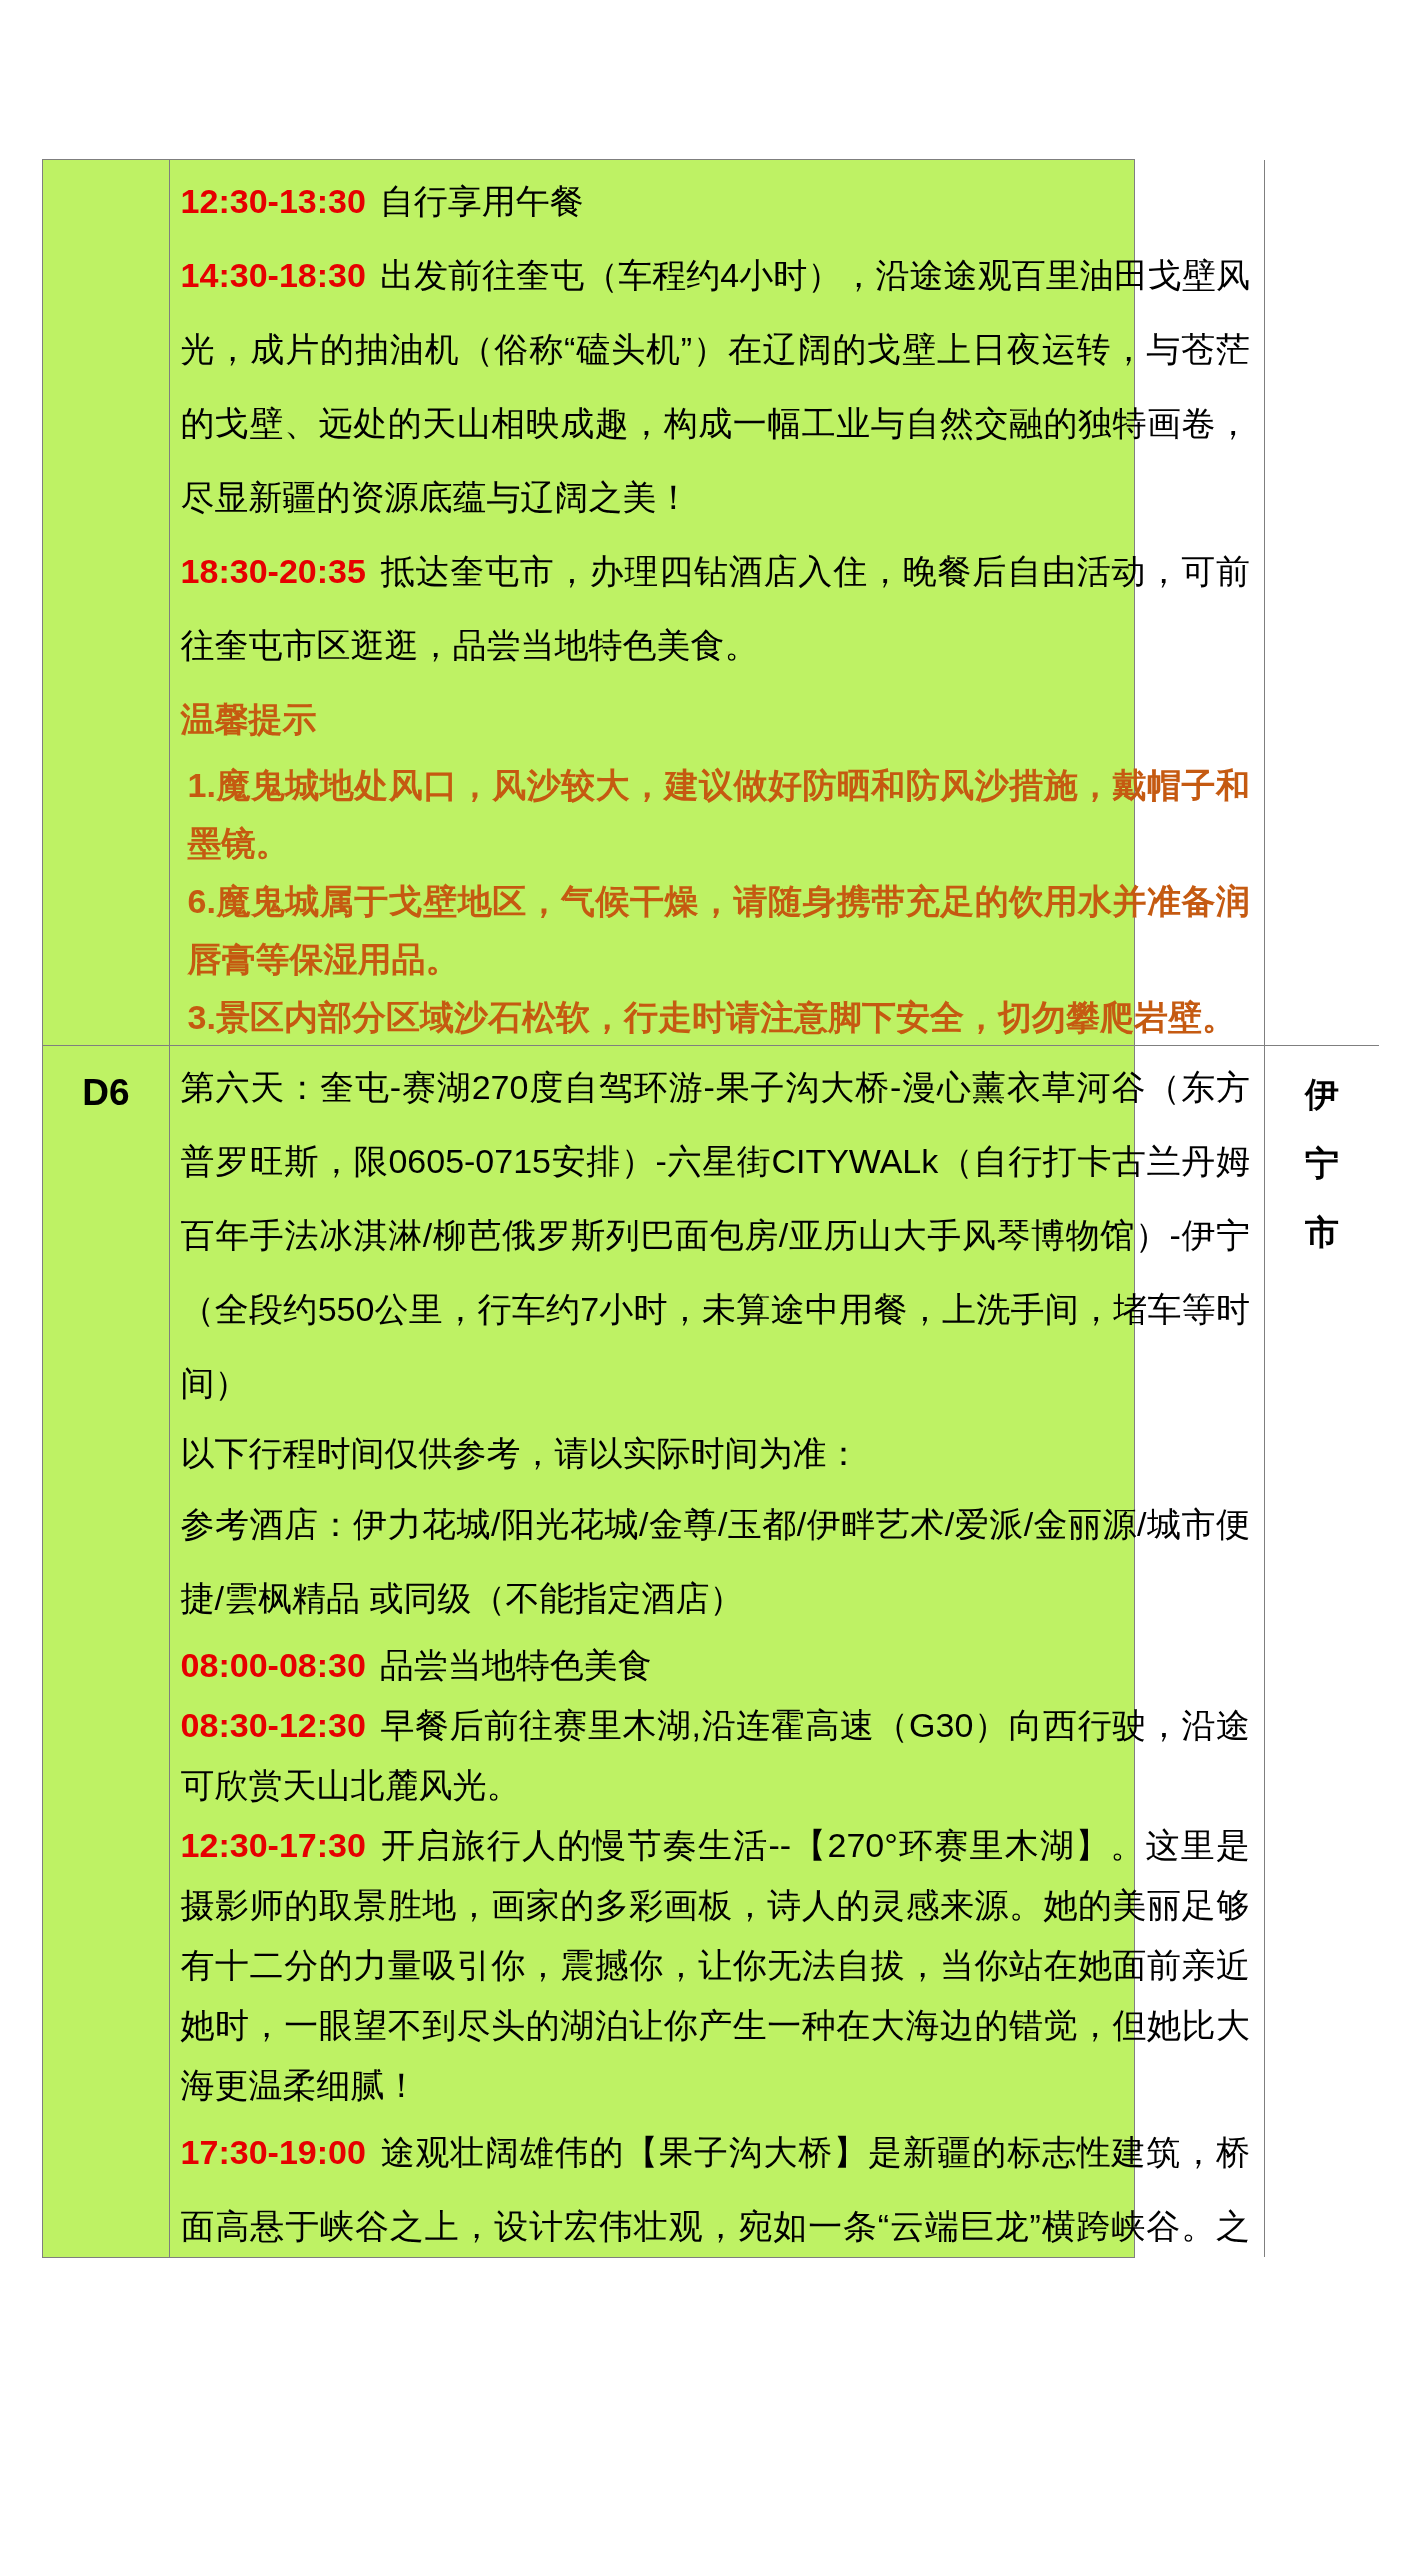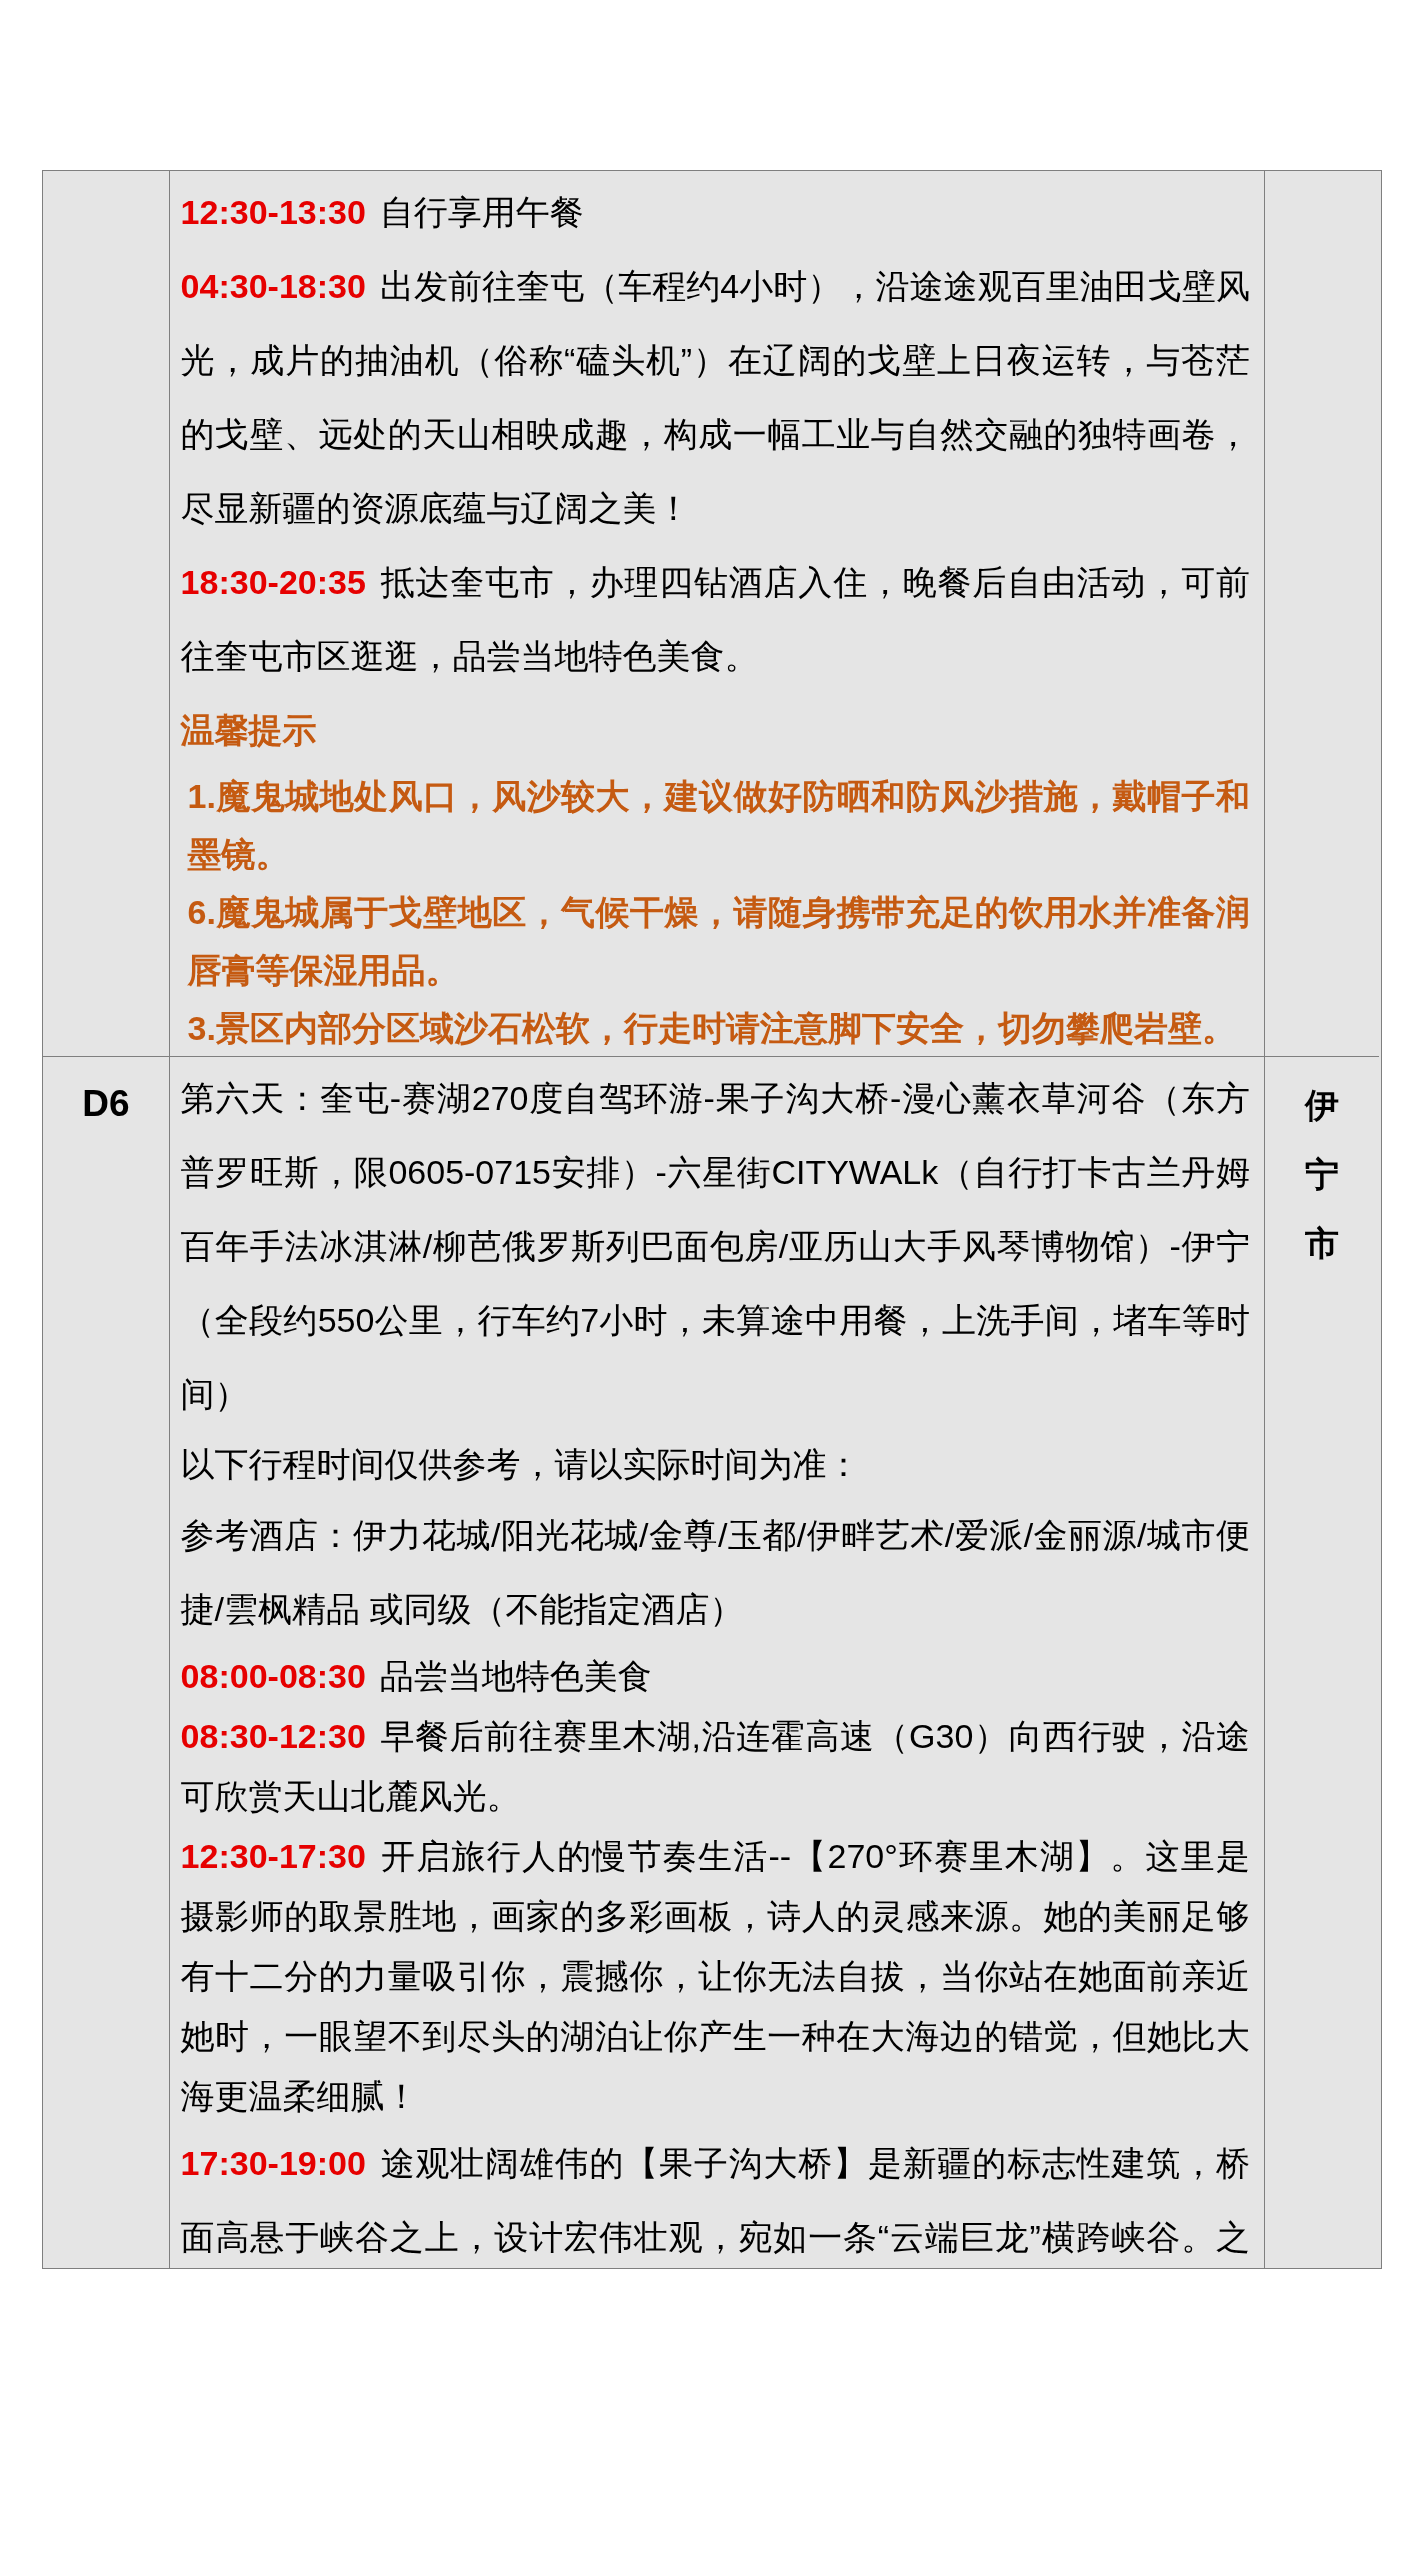--- a/index.html
+++ b/index.html
@@ -11,28 +11,28 @@
   html,body{margin:0;padding:0;}
   body{
     width:1423px;height:2576px;
     background:#ffffff;
     font-family:"Liberation Sans","DejaVu Sans",sans-serif;
     color:var(--ink);
     position:relative;
     overflow:hidden;
   }
   .itinerary-table{
-    position:absolute;left:42px;top:170px;
-    width:1340px;
+    position:absolute;left:42px;top:159px;
+    width:1093px;
     border:1.8px solid var(--border);
     box-sizing:border-box;
     display:grid;
     grid-template-columns:127px 1095px 114px;
     grid-template-rows:886px 1211px;
-    background:#e5e5e5;
+    background:#bef264;
   }
   .cell{box-sizing:border-box;overflow:hidden;}
   .rb{border-right:1.8px solid var(--border);}
   .bb{border-bottom:1.8px solid var(--border);}
   .day-cell{padding-top:28px;text-align:center;}
   .day-label{font-size:37px;font-weight:700;line-height:1;}
   .content-cell{padding:3.5px 14px 0 10.6px;font-size:34px;}
   .para{margin:0;text-align:justify;word-break:break-all;}
   .lh-lg{line-height:74px;}
   .lh-md{line-height:67px;}
@@ -46,21 +46,21 @@
   .city-cell{padding-top:14px;text-align:center;}
   .city-char{font-size:34px;font-weight:700;line-height:69px;}
 </style>
 </head>
 <body>
 
 <div class="itinerary-table">
     <div class="cell day-cell rb bb"></div>
     <div class="cell content-cell rb bb">
       <p class="para lh-lg"><span class="run-time">12:30-13:30</span><span class="run-plain">自行享用午餐</span></p>
-      <p class="para lh-lg"><span class="run-time">04:30-18:30</span><span class="run-plain">出发前往奎屯（车程约4小时），沿途途观百里油田戈壁风光，成片的抽油机（俗称“磕头机”）在辽阔的戈壁上日夜运转，与苍茫的戈壁、远处的天山相映成趣，构成一幅工业与自然交融的独特画卷，尽显新疆的资源底蕴与辽阔之美！</span></p>
+      <p class="para lh-lg"><span class="run-time">14:30-18:30</span><span class="run-plain">出发前往奎屯（车程约4小时），沿途途观百里油田戈壁风光，成片的抽油机（俗称“磕头机”）在辽阔的戈壁上日夜运转，与苍茫的戈壁、远处的天山相映成趣，构成一幅工业与自然交融的独特画卷，尽显新疆的资源底蕴与辽阔之美！</span></p>
       <p class="para lh-lg"><span class="run-time">18:30-20:35</span><span class="run-plain">抵达奎屯市，办理四钻酒店入住，晚餐后自由活动，可前往奎屯市区逛逛，品尝当地特色美食。</span></p>
       <p class="para lh-lg"><span class="run-tip">温馨提示</span></p>
       <p class="para lh-tip indent"><span class="run-tip">1.魔鬼城地处风口，风沙较大，建议做好防晒和防风沙措施，戴帽子和墨镜。</span></p>
       <p class="para lh-tip indent"><span class="run-tip">6.魔鬼城属于戈壁地区，气候干燥，请随身携带充足的饮用水并准备润唇膏等保湿用品。</span></p>
       <p class="para lh-tip indent"><span class="run-tip">3.景区内部分区域沙石松软，行走时请注意脚下安全，切勿攀爬岩壁。</span></p>
     </div>
     <div class="cell city-cell bb"></div>
     <div class="cell day-cell rb">
       <div class="day-label">D6</div>
     </div>

